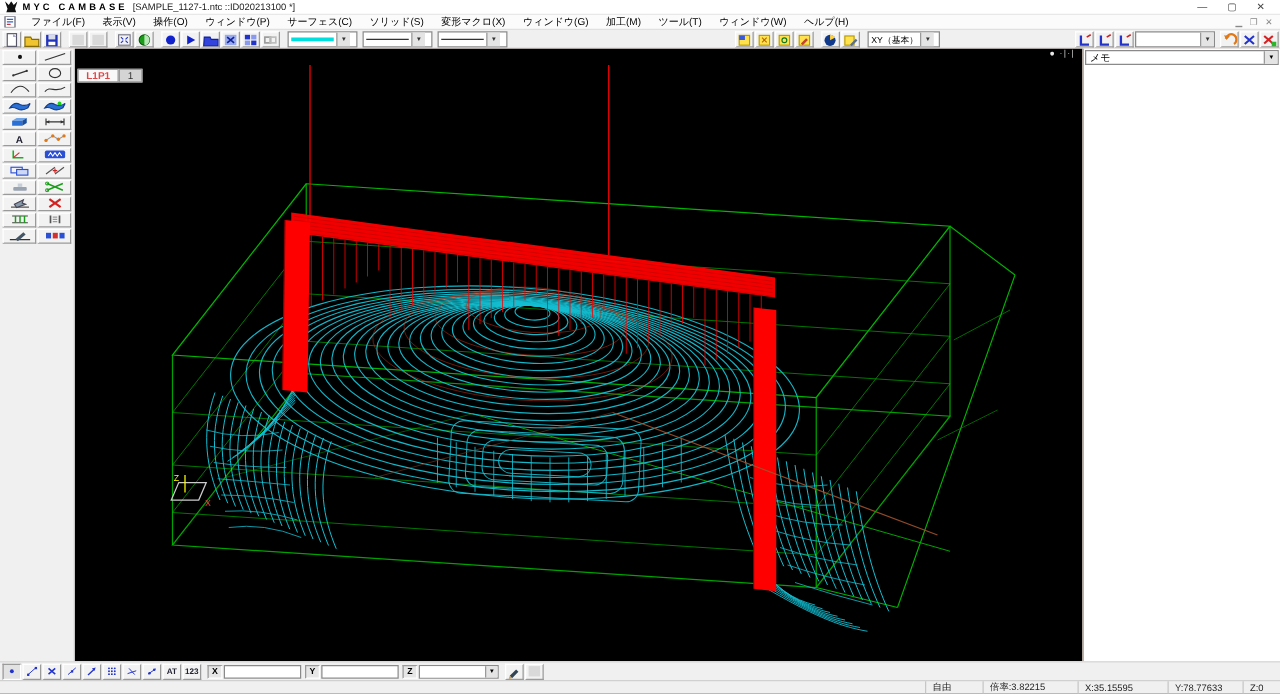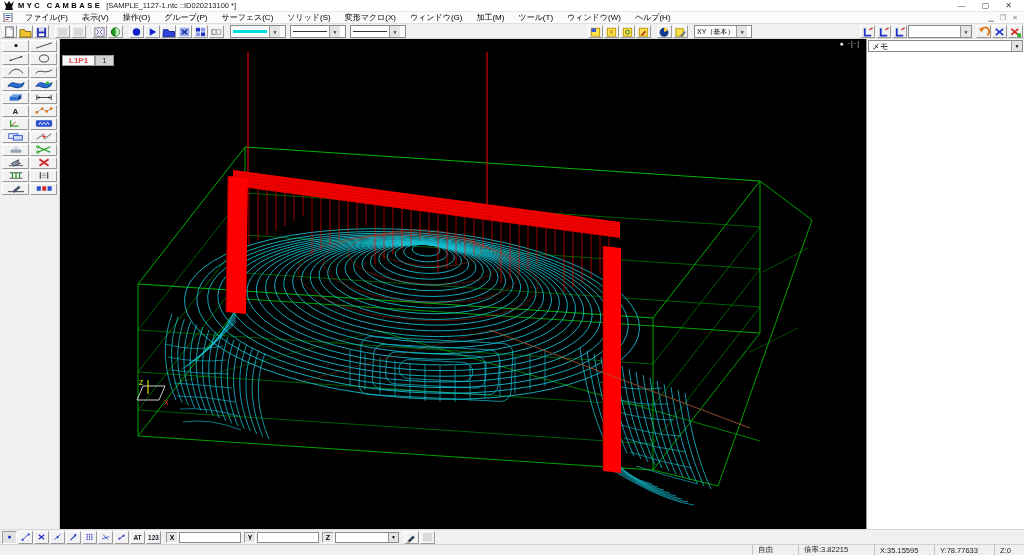--- a/index.html
+++ b/index.html
@@ -72,21 +72,21 @@
               font-family:"Liberation Sans","DejaVu Sans",sans-serif;}
   .zwrap{display:flex;align-items:center;border:1px solid #8a8a8a;background:#fff;height:11px;margin:0 3px 0 1px;}
   .zwrap input{border:none;width:52px;height:9px;font-size:7px;padding:0 2px;}
   .zwrap .arrow{width:10px;height:100%;background:#e4e4e4;border-left:1px solid #9a9a9a;
                 display:flex;align-items:center;justify-content:center;font-size:5px;}
   
   .statusbar{position:absolute;left:0;top:544px;width:1024px;height:11px;background:#f0f0f0;
              border-top:1px solid #d0d0d0;display:flex;align-items:center;font-size:7.5px;color:#222;}
   .seg{border-left:1px solid #c6c6c6;height:100%;display:flex;align-items:center;padding-left:5px;}
   .seg.spacer{flex:1;border-left:none;}
-  .s-mode{width:46px;} .s-scale{width:76px;} .s-x{width:60px;} .s-y{width:60px;} .s-z{width:30px;}
+  .s-mode{width:46px;} .s-scale{width:76px;} .s-x{width:60px;} .s-y{width:60px;margin-left:12px;} .s-z{width:30px;}
 </style>
 </head>
 <body>
 
 <div class="win">
 
   <div class="titlebar">
     <span class="applogo">
       <svg width="10" height="9" viewBox="0 0 10 9">
           <path d="M0 0 L3 3 L5 0 L7 3 L10 0 L8 6 L9 9 L1 9 L2 6 Z" fill="#111"></path>
@@ -107,21 +107,21 @@
           <rect x="1" y="0" width="8" height="9" fill="#fff" stroke="#667"></rect>
           <rect x="2.5" y="2" width="5" height="1" fill="#36c"></rect>
           <rect x="2.5" y="4" width="5" height="1" fill="#36c"></rect>
           <rect x="2.5" y="6" width="3" height="1" fill="#c33"></rect>
         </svg>
     </span>
     <span id="menu-items" style="display:flex;">
         <div class="mi">ファイル(F)</div>
         <div class="mi">表示(V)</div>
         <div class="mi">操作(O)</div>
-        <div class="mi">グループ(P)</div>
+        <div class="mi">ウィンドウ(P)</div>
         <div class="mi">サーフェス(C)</div>
         <div class="mi">ソリッド(S)</div>
         <div class="mi">変形マクロ(X)</div>
         <div class="mi">ウィンドウ(G)</div>
         <div class="mi">加工(M)</div>
         <div class="mi">ツール(T)</div>
         <div class="mi">ウィンドウ(W)</div>
         <div class="mi">ヘルプ(H)</div>
       </span>
     <span class="mdictrl">

